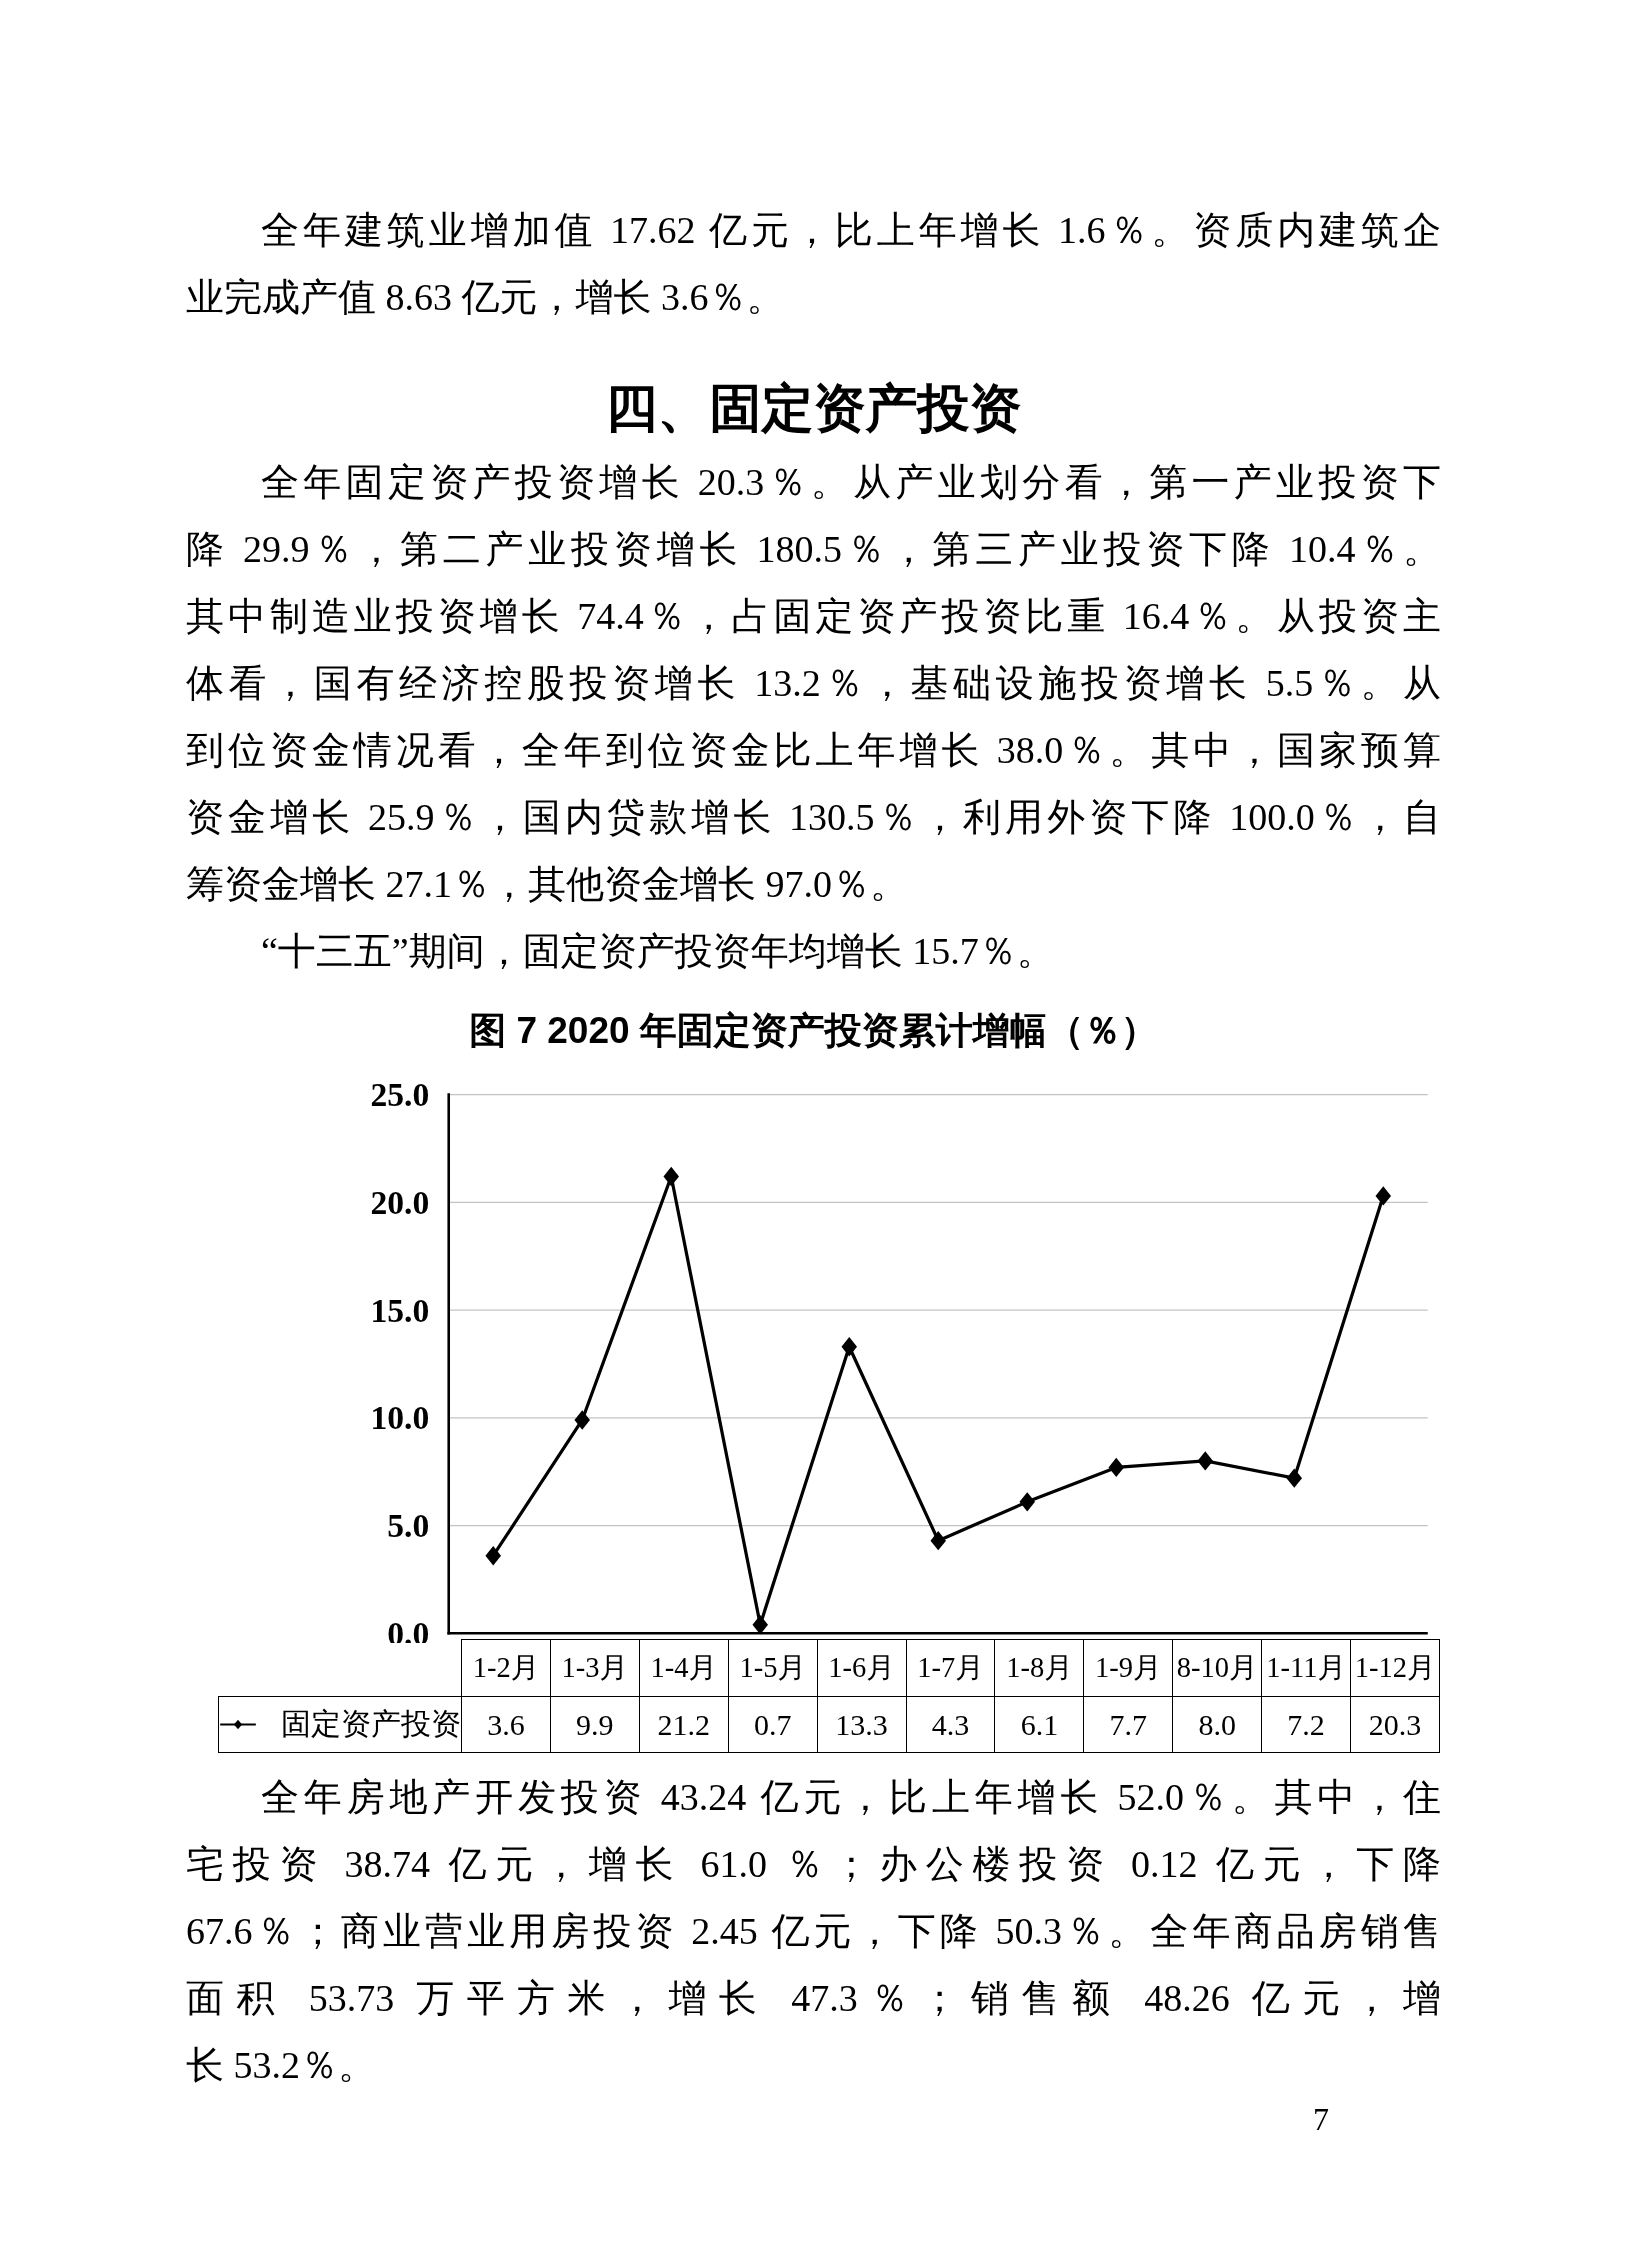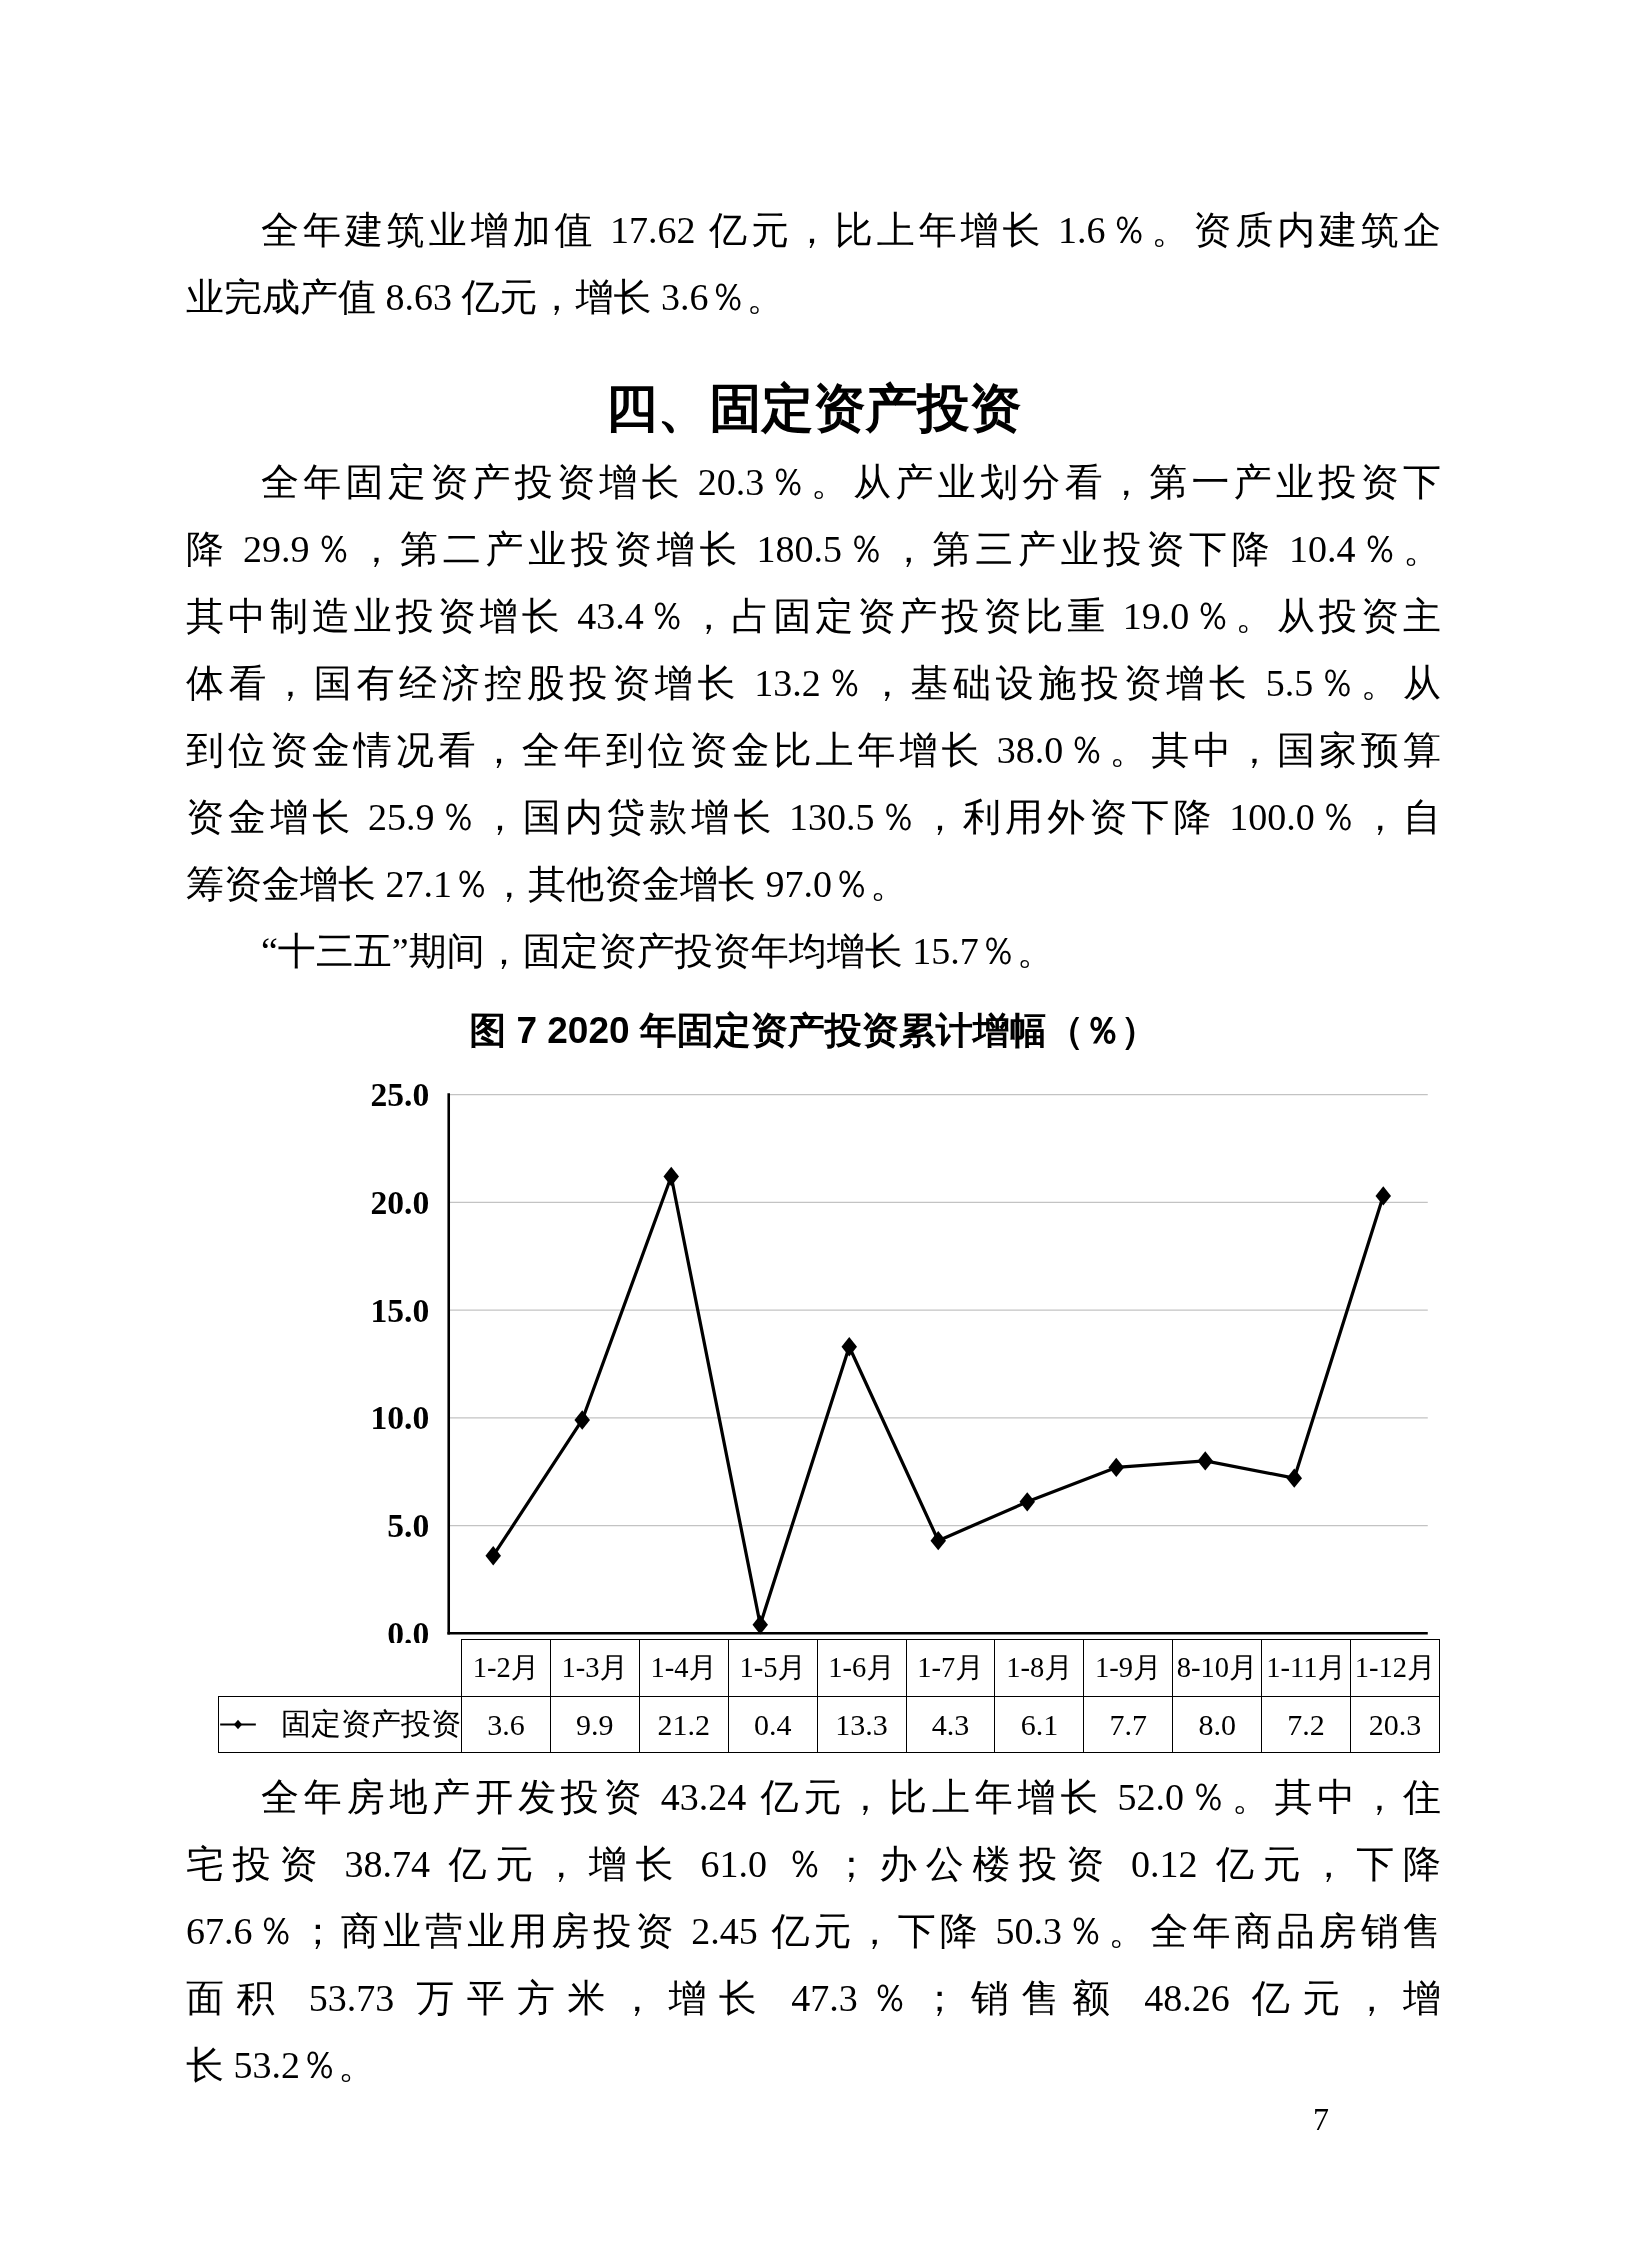--- a/index.html
+++ b/index.html
@@ -58,21 +58,21 @@
   <div class="textblock" style="top:197px">
       <div class="tline indent just">全年建筑业增加值 17.62 亿元，比上年增长 1.6％。资质内建筑企</div>
       <div class="tline">业完成产值 8.63 亿元，增长 3.6％。</div>
     </div>
 
   <div class="section-heading">四、固定资产投资</div>
 
   <div class="textblock" style="top:449px">
       <div class="tline indent just">全年固定资产投资增长 20.3％。从产业划分看，第一产业投资下</div>
       <div class="tline just">降 29.9％，第二产业投资增长 180.5％，第三产业投资下降 10.4％。</div>
-      <div class="tline just">其中制造业投资增长 43.4％，占固定资产投资比重 19.0％。从投资主</div>
+      <div class="tline just">其中制造业投资增长 74.4％，占固定资产投资比重 16.4％。从投资主</div>
       <div class="tline just">体看，国有经济控股投资增长 13.2％，基础设施投资增长 5.5％。从</div>
       <div class="tline just">到位资金情况看，全年到位资金比上年增长 38.0％。其中，国家预算</div>
       <div class="tline just">资金增长 25.9％，国内贷款增长 130.5％，利用外资下降 100.0％，自</div>
       <div class="tline">筹资金增长 27.1％，其他资金增长 97.0％。</div>
       <div class="tline indent">“十三五”期间，固定资产投资年均增长 15.7％。</div>
     </div>
 
   <div class="figure-title">图 7  2020 年固定资产投资累计增幅（％）</div>
 
   <svg id="plot-svg" width="1261" height="582" viewBox="0 0 1950 900">
@@ -139,21 +139,21 @@
             <svg class="legend-icon" width="84" height="23" viewBox="0 0 130 36">
               <line x1="4" y1="18" x2="126" y2="18" stroke="#000" stroke-width="6"></line>
               <path d="M65 2 L79 18 L65 34 L51 18 Z" fill="#000"></path>
             </svg>
             <span>固定资产投资</span>
           </div>
         </td>
       <td>3.6</td>
           <td>9.9</td>
           <td>21.2</td>
-          <td>0.4</td>
+          <td>0.7</td>
           <td>13.3</td>
           <td>4.3</td>
           <td>6.1</td>
           <td>7.7</td>
           <td>8.0</td>
           <td>7.2</td>
           <td>20.3</td>
         </tr>
     </tbody>
   </table>

